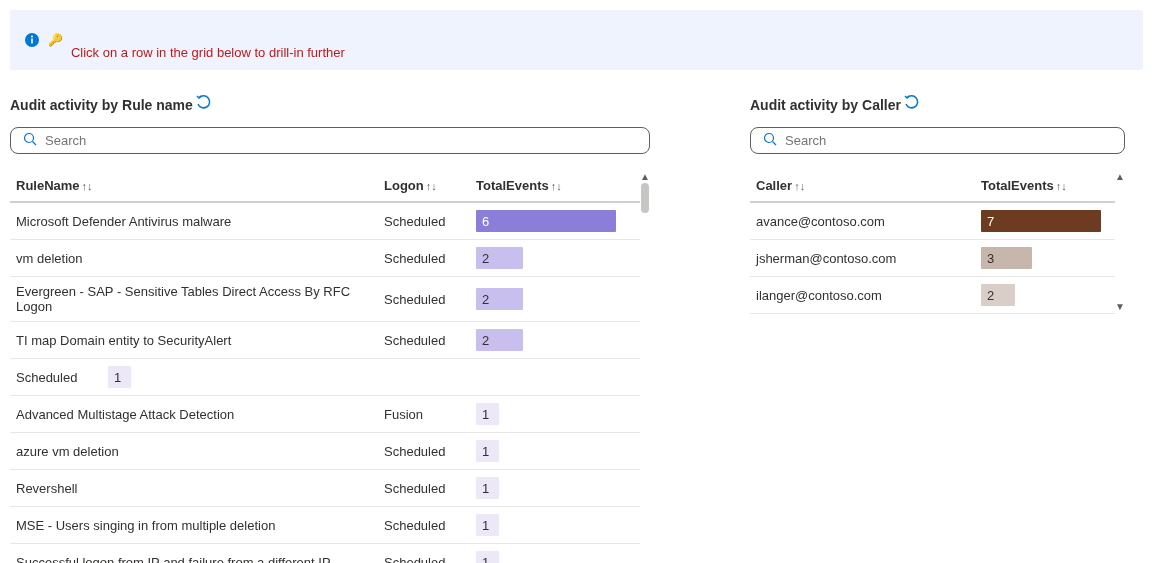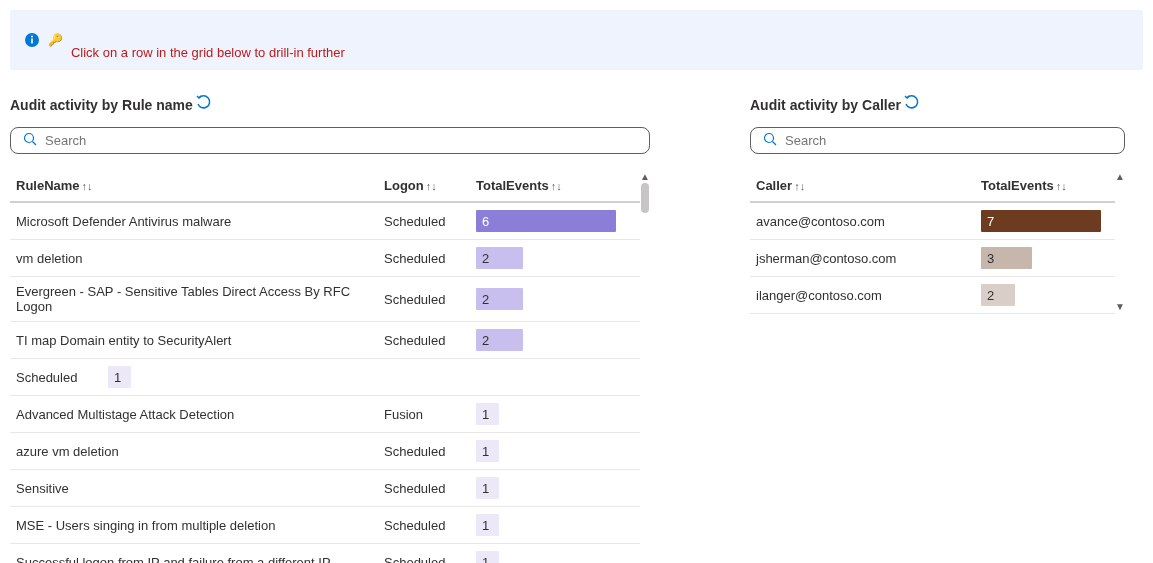--- a/index.html
+++ b/index.html
@@ -197,21 +197,21 @@
             </div>
             <div class="grid-row">
               <div class="col l-c1">azure vm deletion</div>
               <div class="col l-c2">Scheduled</div>
               <div class="col l-c3 bar-cell">
                 <div class="bar-bg" style="width: 16.6667%; background: rgb(236, 232, 248);"></div>
                 <span class="bar-text" style="color: rgb(50, 49, 48);">1</span>
               </div>
             </div>
             <div class="grid-row">
-              <div class="col l-c1">Sensitive</div>
+              <div class="col l-c1">Revershell</div>
               <div class="col l-c2">Scheduled</div>
               <div class="col l-c3 bar-cell">
                 <div class="bar-bg" style="width: 16.6667%; background: rgb(236, 232, 248);"></div>
                 <span class="bar-text" style="color: rgb(50, 49, 48);">1</span>
               </div>
             </div>
             <div class="grid-row">
               <div class="col l-c1">MSE - Users singing in from multiple deletion</div>
               <div class="col l-c2">Scheduled</div>
               <div class="col l-c3 bar-cell">

